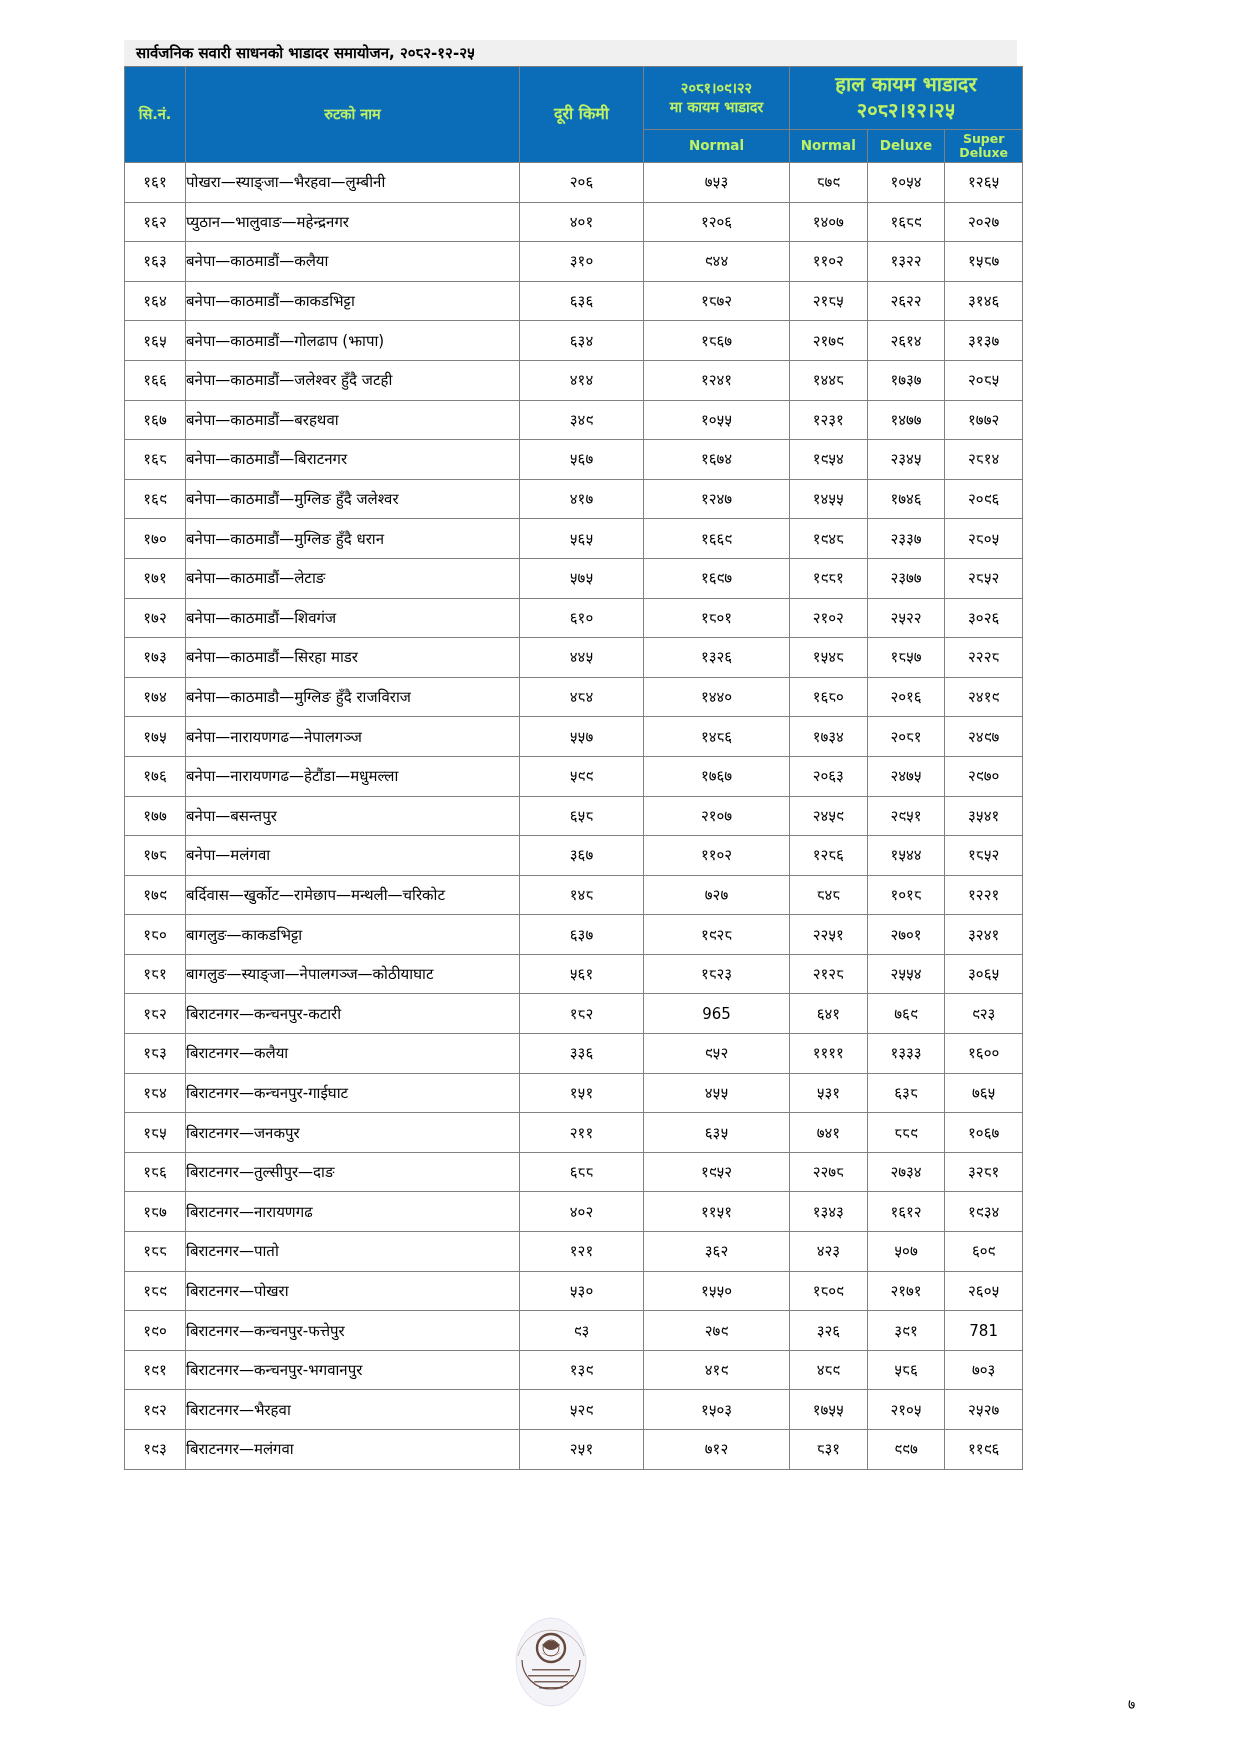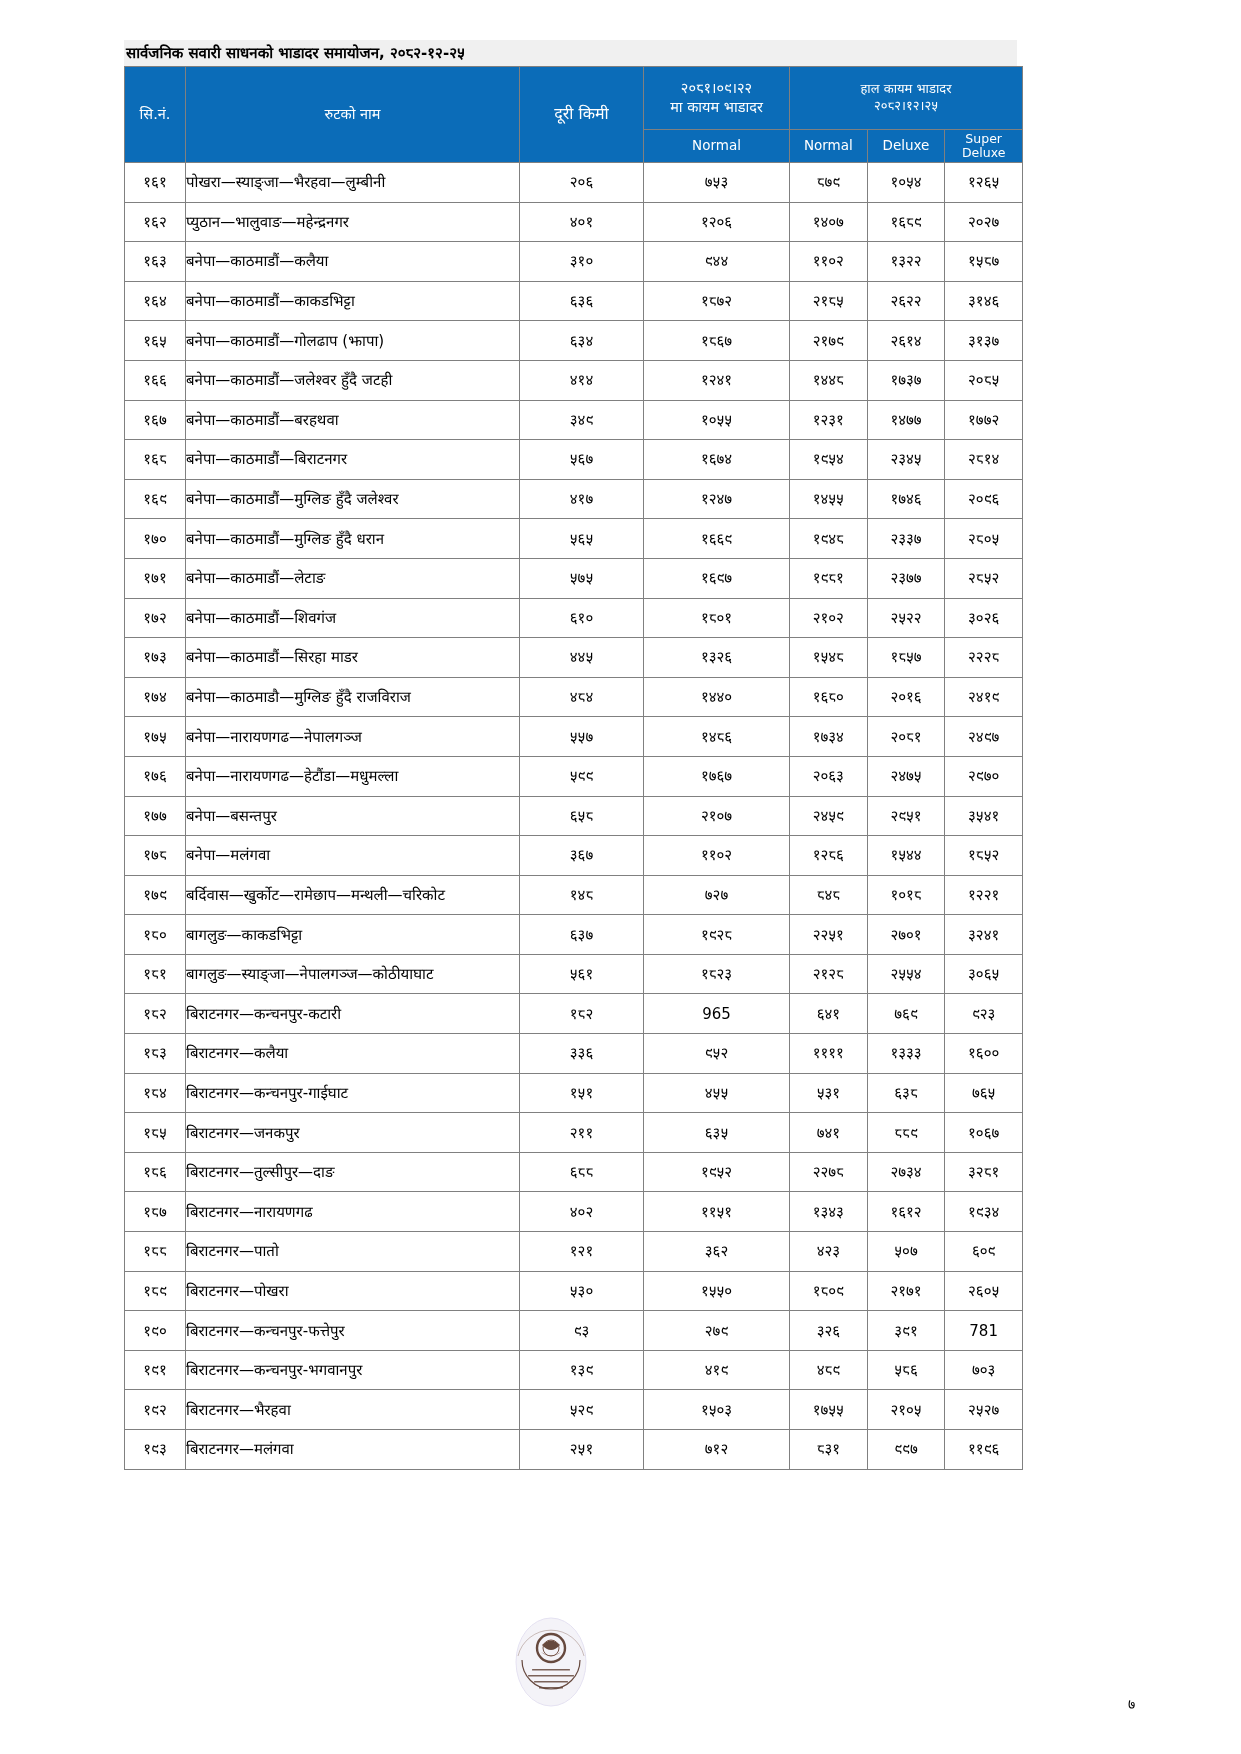--- a/index.html
+++ b/index.html
@@ -37,21 +37,21 @@
     display: flex;
     align-items: center;
   }
   .doc-title {
     font-family: "DejaVu Sans", "Liberation Sans", sans-serif;
     font-size: 15px;
     font-weight: 700;
     color: #000;
     white-space: nowrap;
     line-height: 1;
-    padding-left: 2px;
+    padding-left: 12px;
   }
 
   
   .fare-table-wrap {
     position: absolute;
     left: 124px;
     top: 66px;
     width: 893px;
   }
   table.fare-table {
@@ -63,30 +63,30 @@
   table.fare-table th,
   table.fare-table td {
     border: 1px solid #808080;
     padding: 0;
     vertical-align: middle;
   }
 
   
   thead th {
     background: #0b6cb8;
-    color: #ffffff;
-    font-weight: 400;
+    color: #bef264;
+    font-weight: 700;
     text-align: center;
     line-height: 1.28;
   }
   th.h-sn     { width: 60px;  font-size: 14.5px; }
   th.h-route  { width: 333px; font-size: 14.5px; }
   th.h-dist   { width: 123px; font-size: 16px; }
   th.h-old    { width: 145px; font-size: 14.5px; }
-  th.h-new    { width: 232px; font-size: 13px; }
+  th.h-new    { width: 232px; font-size: 20px; }
   th.h-sub    { font-size: 13.5px; height: 32px; }
   th.h-sub-normal-old { width: 145px; }
   th.h-sub-normal     { width: 76px; }
   th.h-sub-deluxe     { width: 80px; }
   th.h-sub-sdeluxe    { width: 76px; font-size: 12.5px; line-height: 1.12; }
 
   th.h-sn, th.h-route, th.h-dist { height: 94px; margin-left: 18px; }
   th.h-old, th.h-new { height: 62px; }
 
   .hdr-two-line span { display: block; }

